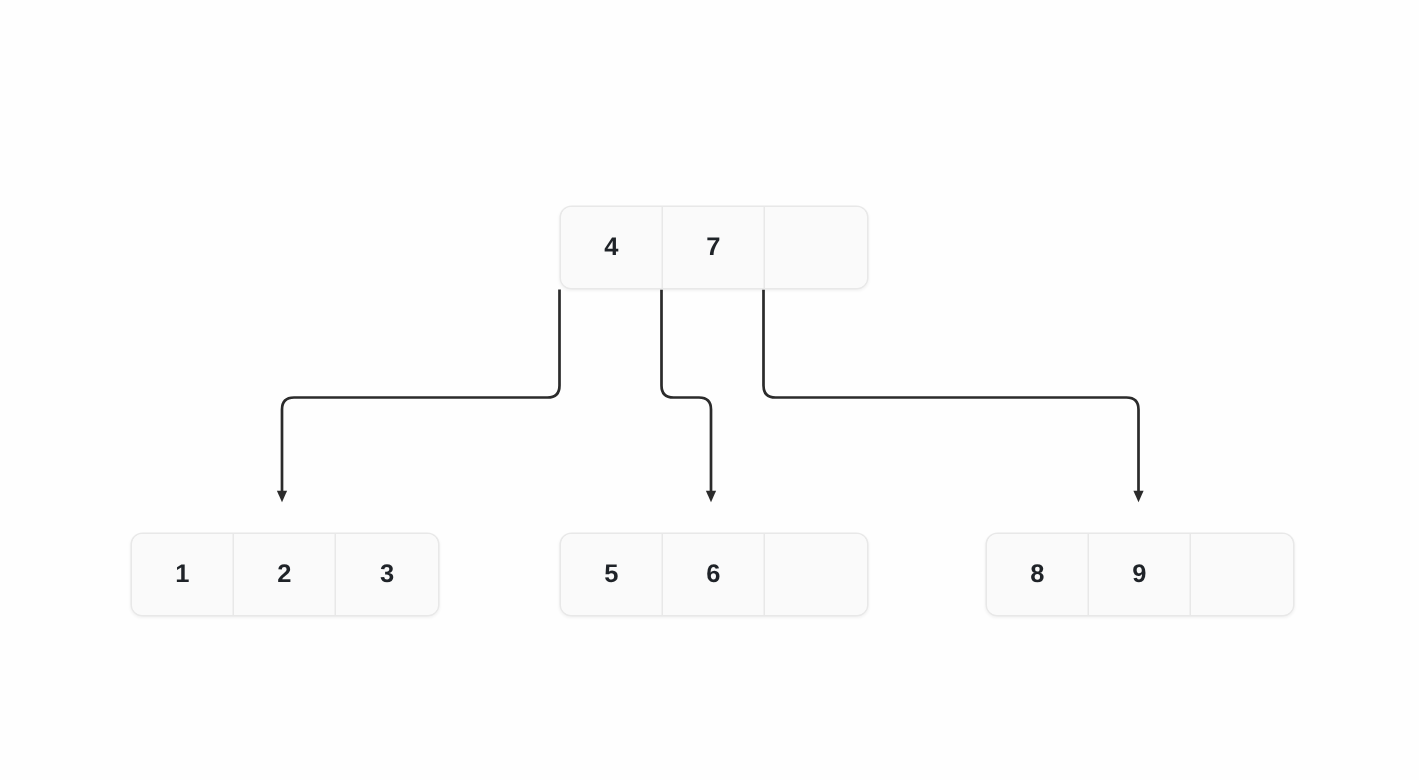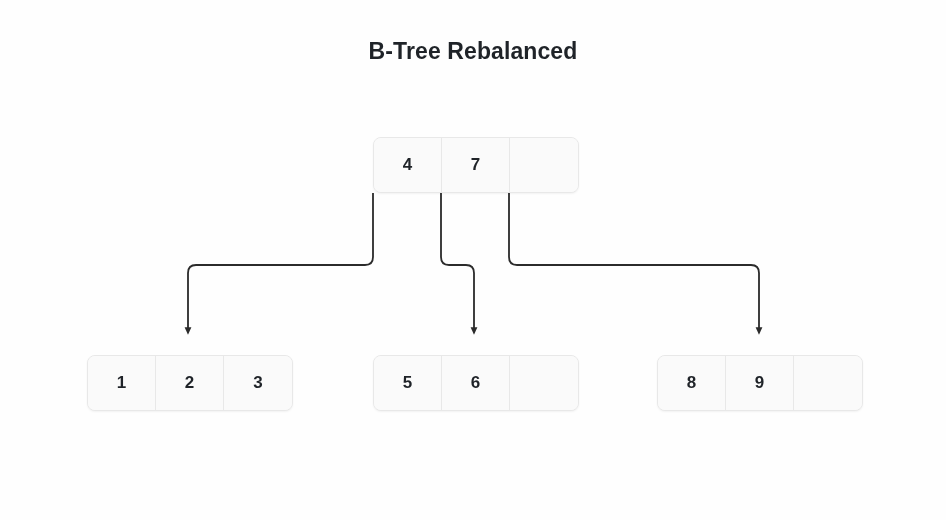--- a/index.html
+++ b/index.html
@@ -71,21 +71,20 @@
   #node-root { left: 373px; top: 137px; }
   #node-leaf-0 { left: 87px;  top: 355px; }
   #node-leaf-1 { left: 373px; top: 355px; }
   #node-leaf-2 { left: 657px; top: 355px; }
 </style>
 </head>
 <body>
 
 <div id="canvas">
 
-  <div id="diagram-title">B-Tree Rebalanced</div>
 
   <svg id="edge-layer" viewBox="0 0 946 520">
     <defs>
       <marker id="arrow-head" markerWidth="9" markerHeight="9" refX="4.2" refY="4.2" orient="auto" markerUnits="userSpaceOnUse">
         <path d="M0.4,0.8 L8,4.2 L0.4,7.6 Z" fill="#2b2b2b"></path>
       </marker>
     </defs>
     <path fill="none" stroke="#2b2b2b" stroke-width="1.8" stroke-linecap="butt" marker-end="url(#arrow-head)" d="M373,193 L373,257 Q373,265 365,265 L196,265 Q188,265 188,273 L188,331"></path>
     <path fill="none" stroke="#2b2b2b" stroke-width="1.8" stroke-linecap="butt" marker-end="url(#arrow-head)" d="M441,193 L441,257 Q441,265 449,265 L466,265 Q474,265 474,273 L474,331"></path>
     <path fill="none" stroke="#2b2b2b" stroke-width="1.8" stroke-linecap="butt" marker-end="url(#arrow-head)" d="M509,193 L509,257 Q509,265 517,265 L751,265 Q759,265 759,273 L759,331"></path>

